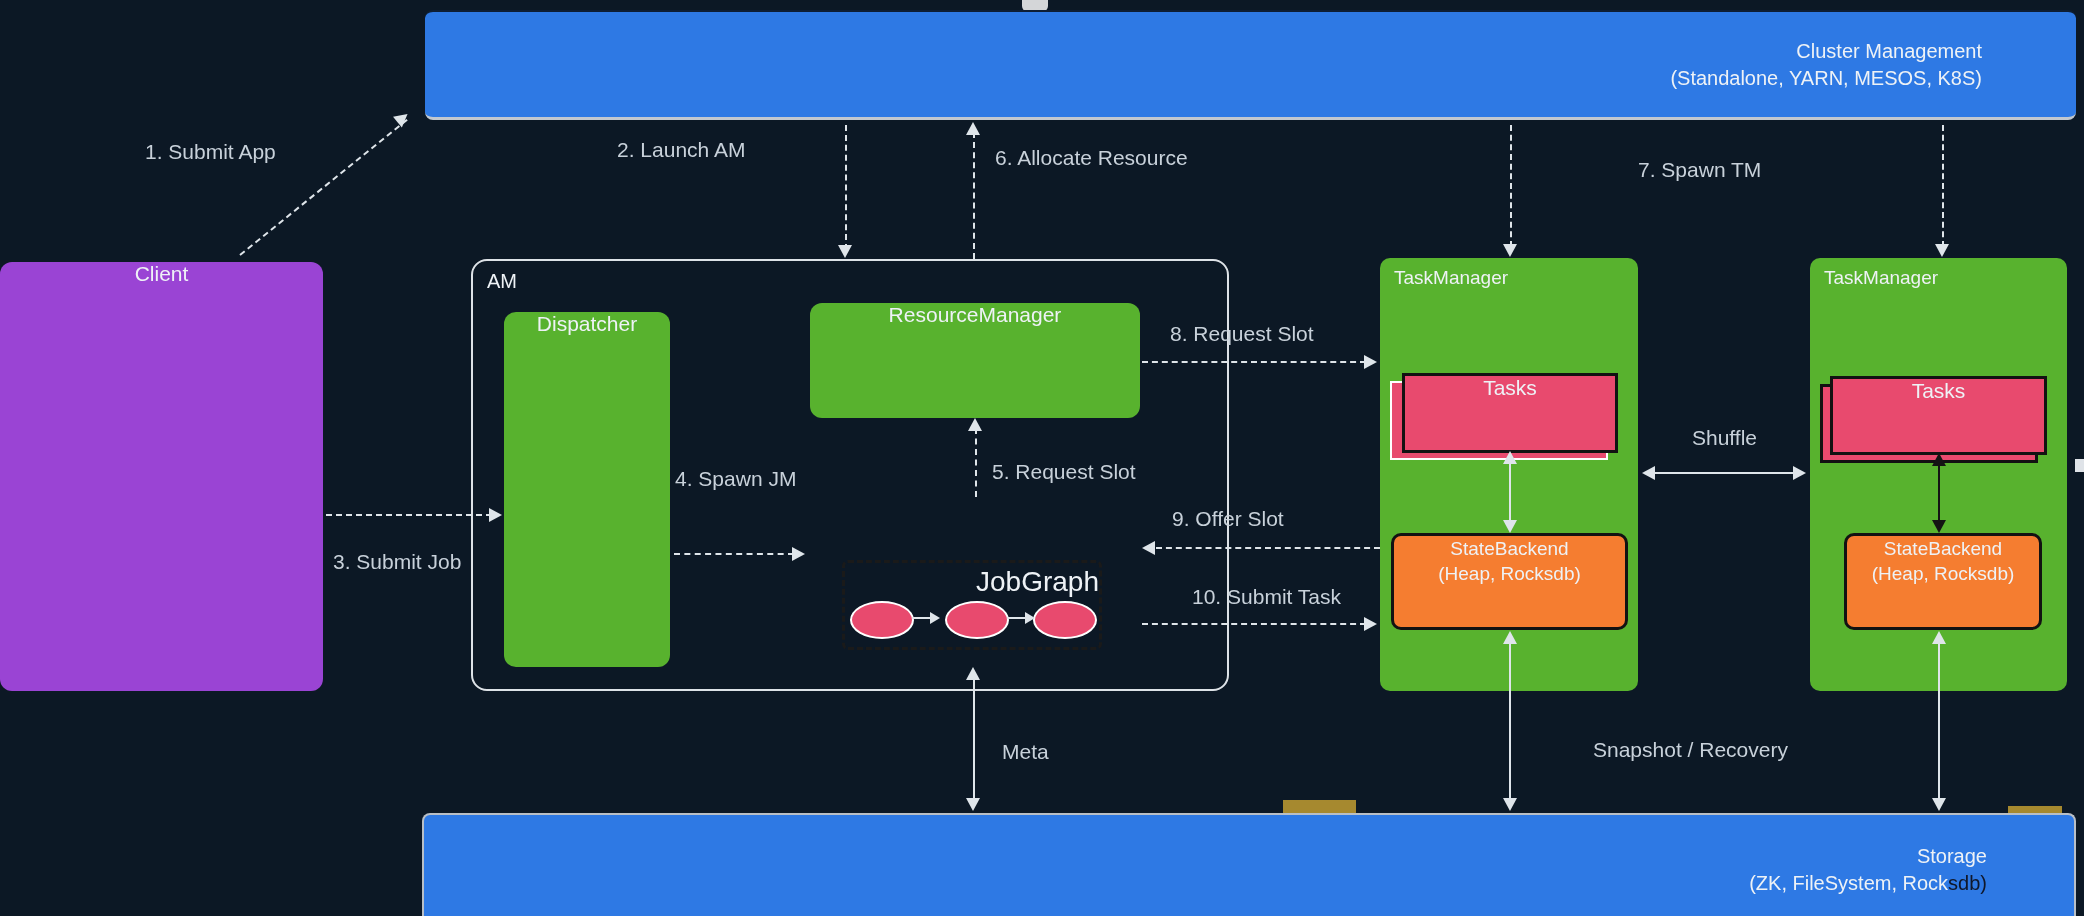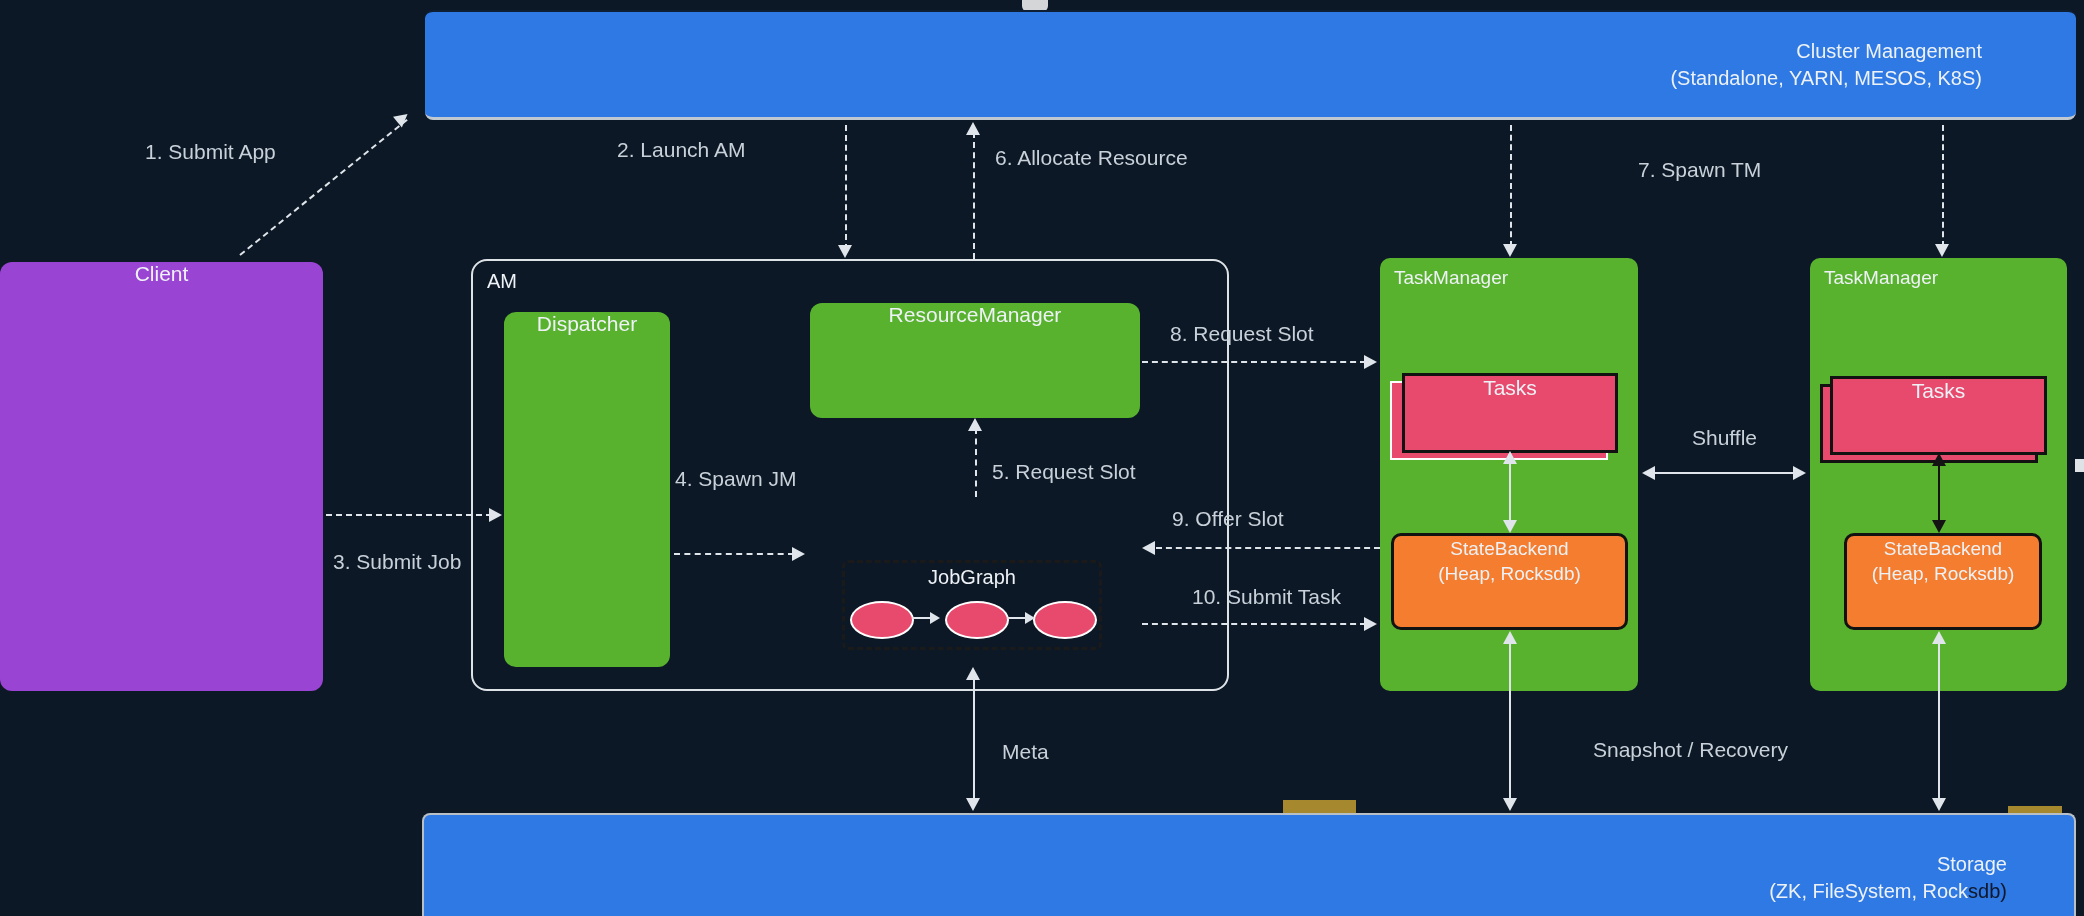--- a/index.html
+++ b/index.html
@@ -65,21 +65,21 @@
   <div class="box green-box center-text" style="left:504px; top:312px; width:166px; height:355px;">
     <span class="box-text">Dispatcher</span>
   </div>
 
   <div class="box green-box center-text" style="left:810px; top:303px; width:330px; height:115px;">
     <span class="box-text">ResourceManager</span>
   </div>
 
 
   <div class="box" style="left:842px; top:560px; width:260px; height:90px; border:3px dashed #1a1a1a; border-radius:6px;">
-    <div style="text-align:center; margin-top:3px; font-size:20px; color:var(--boxtext);">JobGraph</div>
+    <div style="text-align:right; margin-top:3px; font-size:28px; color:var(--boxtext);">JobGraph</div>
   </div>
   <div class="ellipse" style="left:850px; top:601px;"></div>
   <div class="ellipse" style="left:945px; top:601px;"></div>
   <div class="ellipse" style="left:1033px; top:601px;"></div>
   <div class="solid-h" style="left:912px; top:617px; width:20px;"></div>
   <div class="tri tri-right tri-sm" style="left:930px; top:612px;"></div>
   <div class="solid-h" style="left:1007px; top:617px; width:20px;"></div>
   <div class="tri tri-right tri-sm" style="left:1025px; top:612px;"></div>
 
   <div class="box green-box" style="left:1380px; top:258px; width:258px; height:433px; border-radius:10px;">
@@ -179,19 +179,19 @@
   <div class="tri tri-up" style="left:966px; top:667px;"></div>
   <div class="tri tri-down" style="left:966px; top:798px;"></div>
   <div class="edge-label" style="left:1002px; top:740px;">Meta</div>
 
   <div class="edge-label" style="left:1593px; top:738px;">Snapshot / Recovery</div>
 
   <div class="abs" style="left:1283px; top:800px; width:73px; height:14px; background:var(--tan);"></div>
   <div class="abs" style="left:2008px; top:806px; width:54px; height:8px; background:var(--tan);"></div>
 
   <div class="box banner" style="left:422px; top:813px; width:1654px; height:103px; border-radius:8px 8px 0 0; border:2px solid #b9bfc6; border-bottom:none;">
-    <div class="banner-text" style="left:0; top:36px; width:1536px;margin-left:20px;">
+    <div class="banner-text" style="left:0; top:28px; width:1536px;">
       <div>Storage</div>
       <div><span>(ZK, FileSystem, Rock</span><span class="highlight">sdb)</span></div>
     </div>
   </div>
 
 </div>
 
 </body></html>

